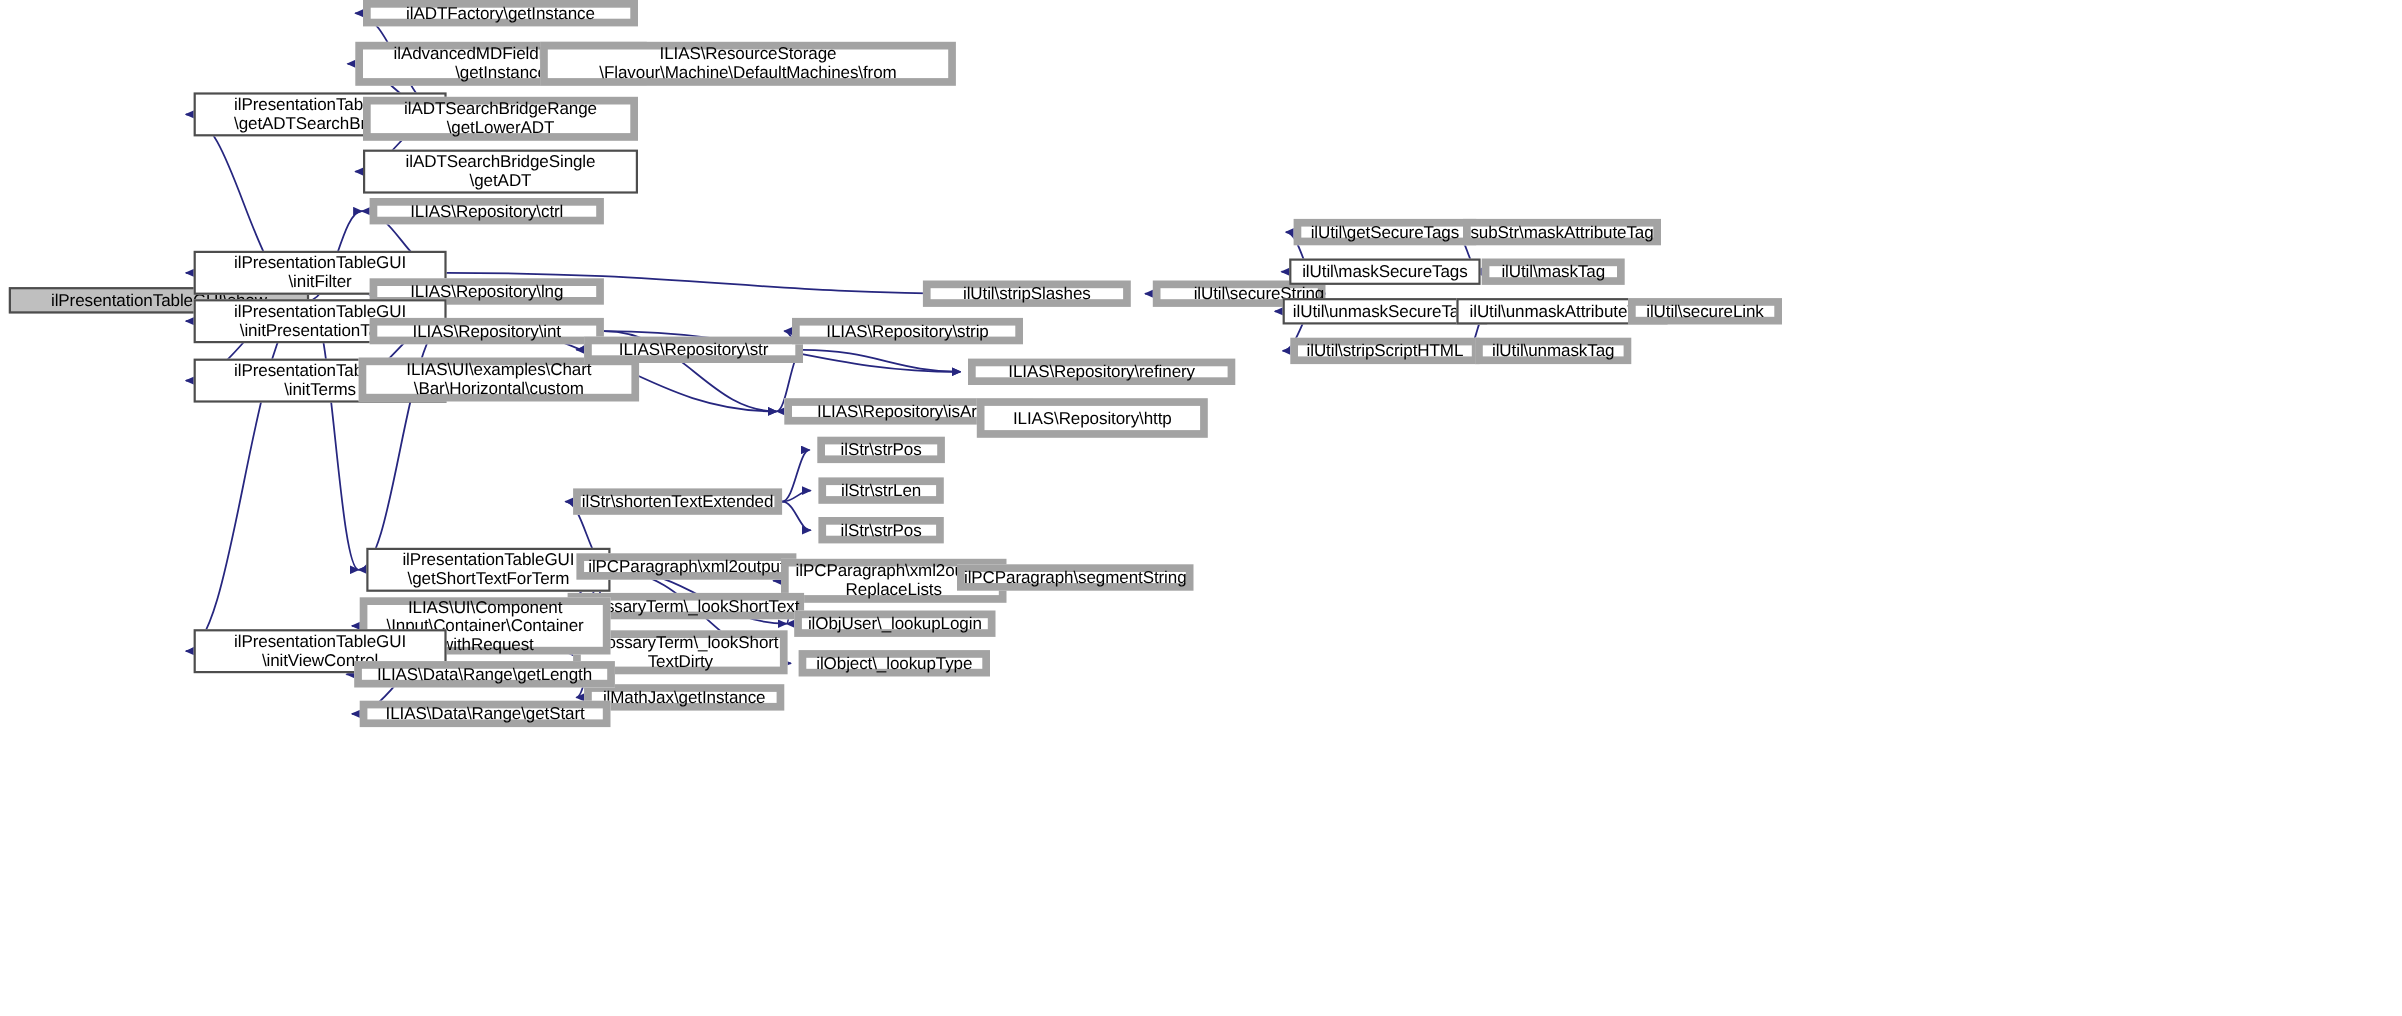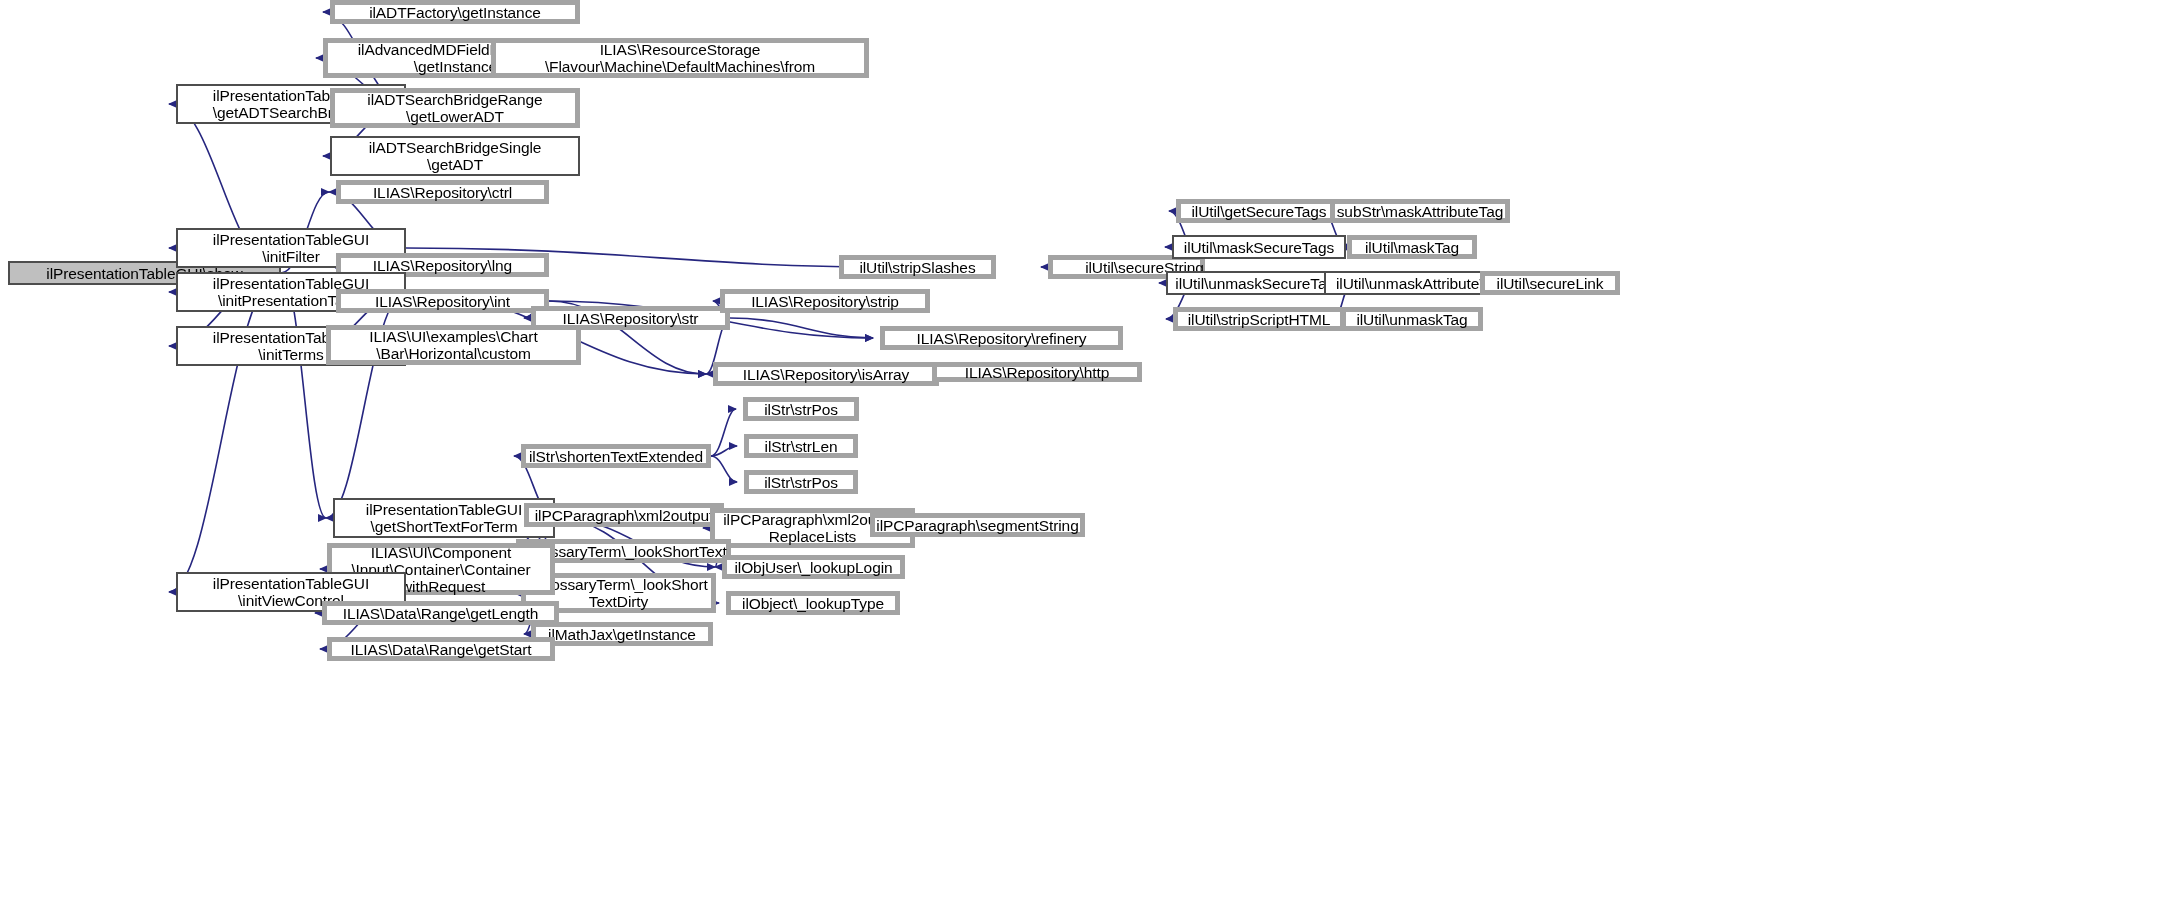--- a/index.html
+++ b/index.html
@@ -19,21 +19,21 @@
     position: absolute;
     left: 0;
     top: 0;
     width: 2184px;
     height: 924px;
     pointer-events: none;
   }
   .node {
     position: absolute;
     box-sizing: border-box;
-    border: 5px solid #a3a3a3;
+    border: 7px solid #a3a3a3;
     background: #ffffff;
     color: #000000;
     font-size: 15.5px;
     line-height: 17px;
     text-align: center;
     display: flex;
     align-items: center;
     justify-content: center;
     white-space: pre-line;
     letter-spacing: -0.1px;
@@ -134,22 +134,22 @@
 \initPresentationTable</div>
       <div class="node" style="left: 336px; top: 289px; width: 213px; height: 24px;">ILIAS\Repository\int</div>
       <div class="node thick" style="left: 176px; top: 326px; width: 230px; height: 40px;">ilPresentationTableGUI
 \initTerms</div>
       <div class="node" style="left: 326px; top: 325px; width: 255px; height: 40px;">ILIAS\UI\examples\Chart
 \Bar\Horizontal\custom</div>
       <div class="node" style="left: 531px; top: 306px; width: 199px; height: 24px;">ILIAS\Repository\str</div>
       <div class="node" style="left: 720px; top: 289px; width: 210px; height: 24px;">ILIAS\Repository\strip</div>
       <div class="node" style="left: 880px; top: 326px; width: 243px; height: 24px;">ILIAS\Repository\refinery</div>
       <div class="node" style="left: 713px; top: 362px; width: 226px; height: 24px;">ILIAS\Repository\isArray</div>
-      <div class="node" style="left: 888px; top: 362px; width: 210px; height: 20px; margin-left: 44px;">ILIAS\Repository\http</div>
-      <div class="node" style="left: 839px; top: 255px; width: 157px; height: 24px;">ilUtil\stripSlashes</div>
+      <div class="node" style="left: 888px; top: 362px; width: 210px; height: 36px;">ILIAS\Repository\http</div>
+      <div class="node" style="left: 839px; top: 255px; width: 189px; height: 24px;">ilUtil\stripSlashes</div>
       <div class="node" style="left: 1048px; top: 255px; width: 157px; height: 24px; padding-left: 36px;">ilUtil\secureString</div>
       <div class="node" style="left: 1176px; top: 199px; width: 166px; height: 24px;">ilUtil\getSecureTags</div>
       <div class="node thick" style="left: 1172px; top: 235px; width: 174px; height: 24px;">ilUtil\maskSecureTags</div>
       <div class="node thick" style="left: 1166px; top: 271px; width: 186px; height: 24px;">ilUtil\unmaskSecureTags</div>
       <div class="node" style="left: 1173px; top: 307px; width: 172px; height: 24px;">ilUtil\stripScriptHTML</div>
       <div class="node" style="left: 1330px; top: 199px; width: 180px; height: 24px;">subStr\maskAttributeTag</div>
       <div class="node" style="left: 1347px; top: 235px; width: 130px; height: 24px;">ilUtil\maskTag</div>
       <div class="node thick" style="left: 1324px; top: 271px; width: 192px; height: 24px;">ilUtil\unmaskAttributeTag</div>
       <div class="node" style="left: 1341px; top: 307px; width: 142px; height: 24px; text-align: right;">ilUtil\unmaskTag</div>
       <div class="node" style="left: 1480px; top: 271px; width: 140px; height: 24px;">ilUtil\secureLink</div>

